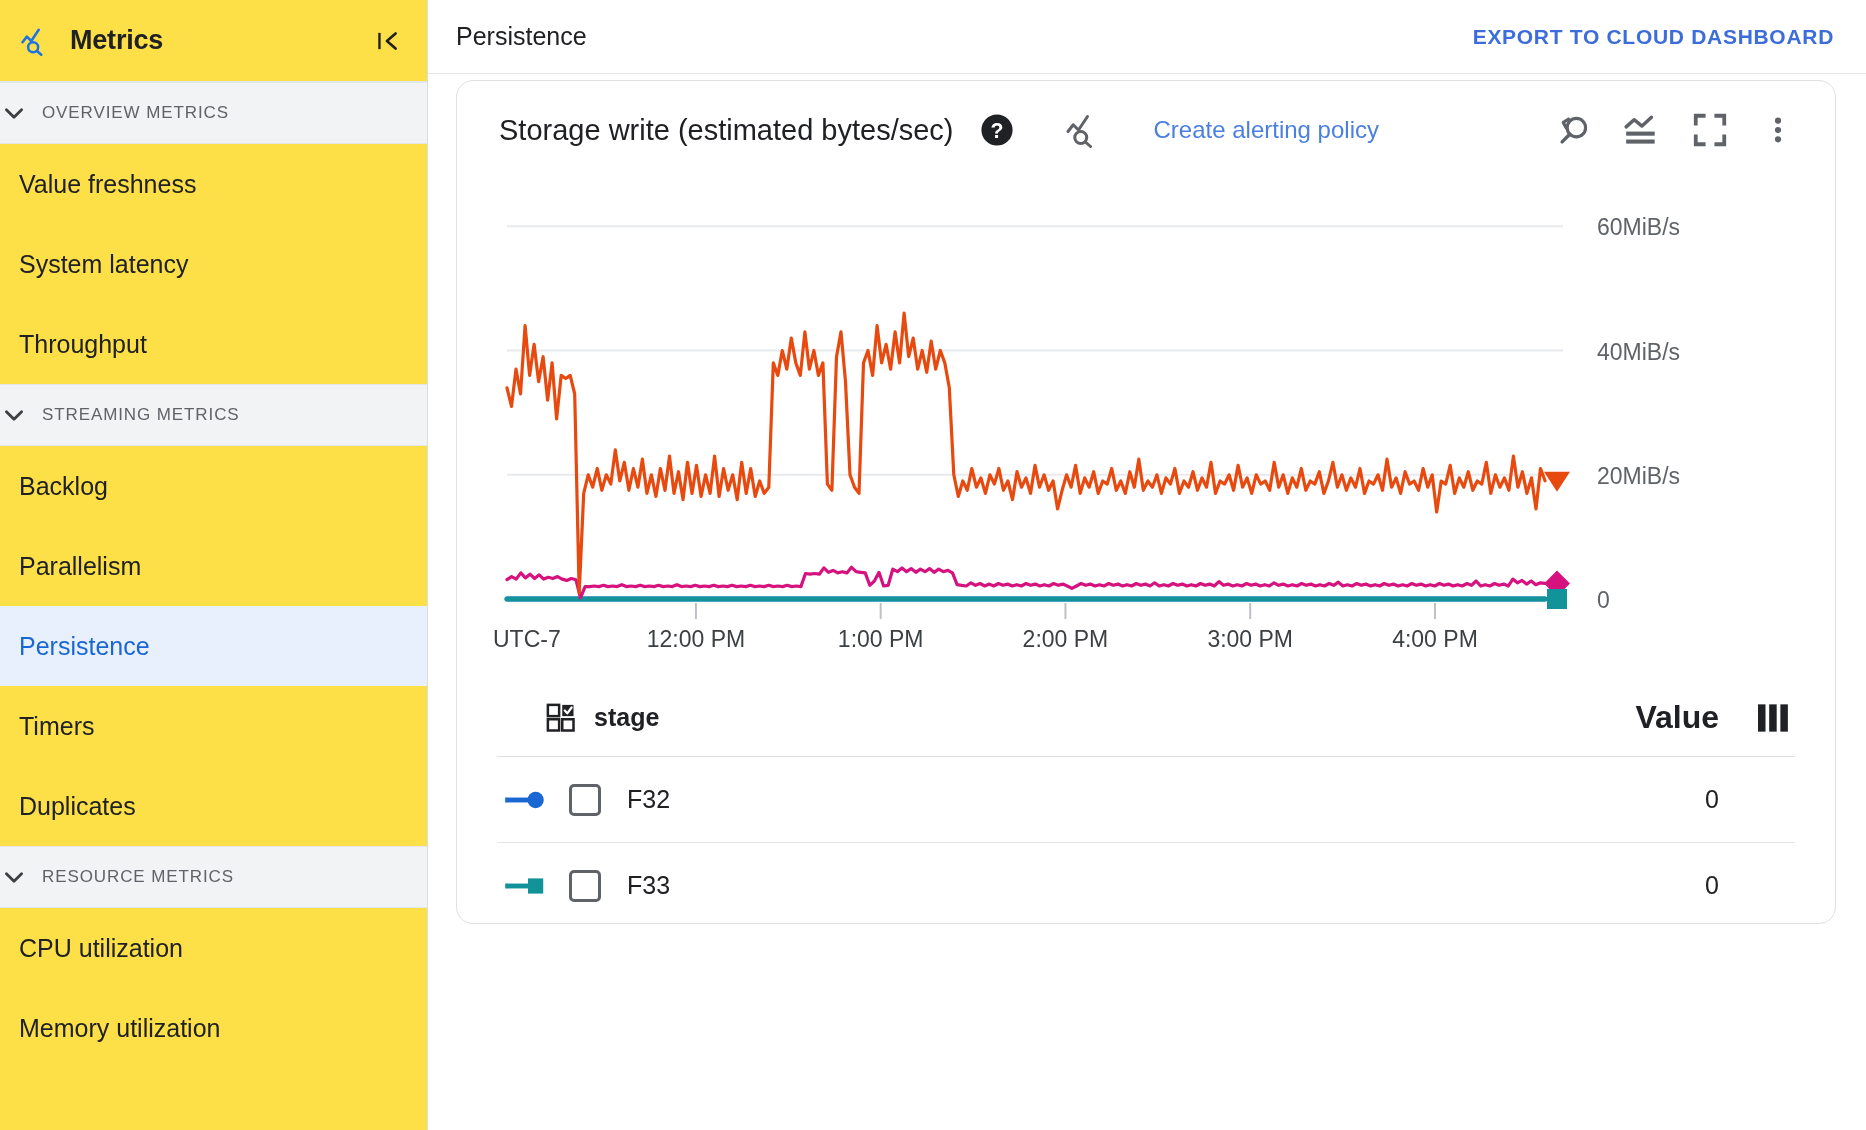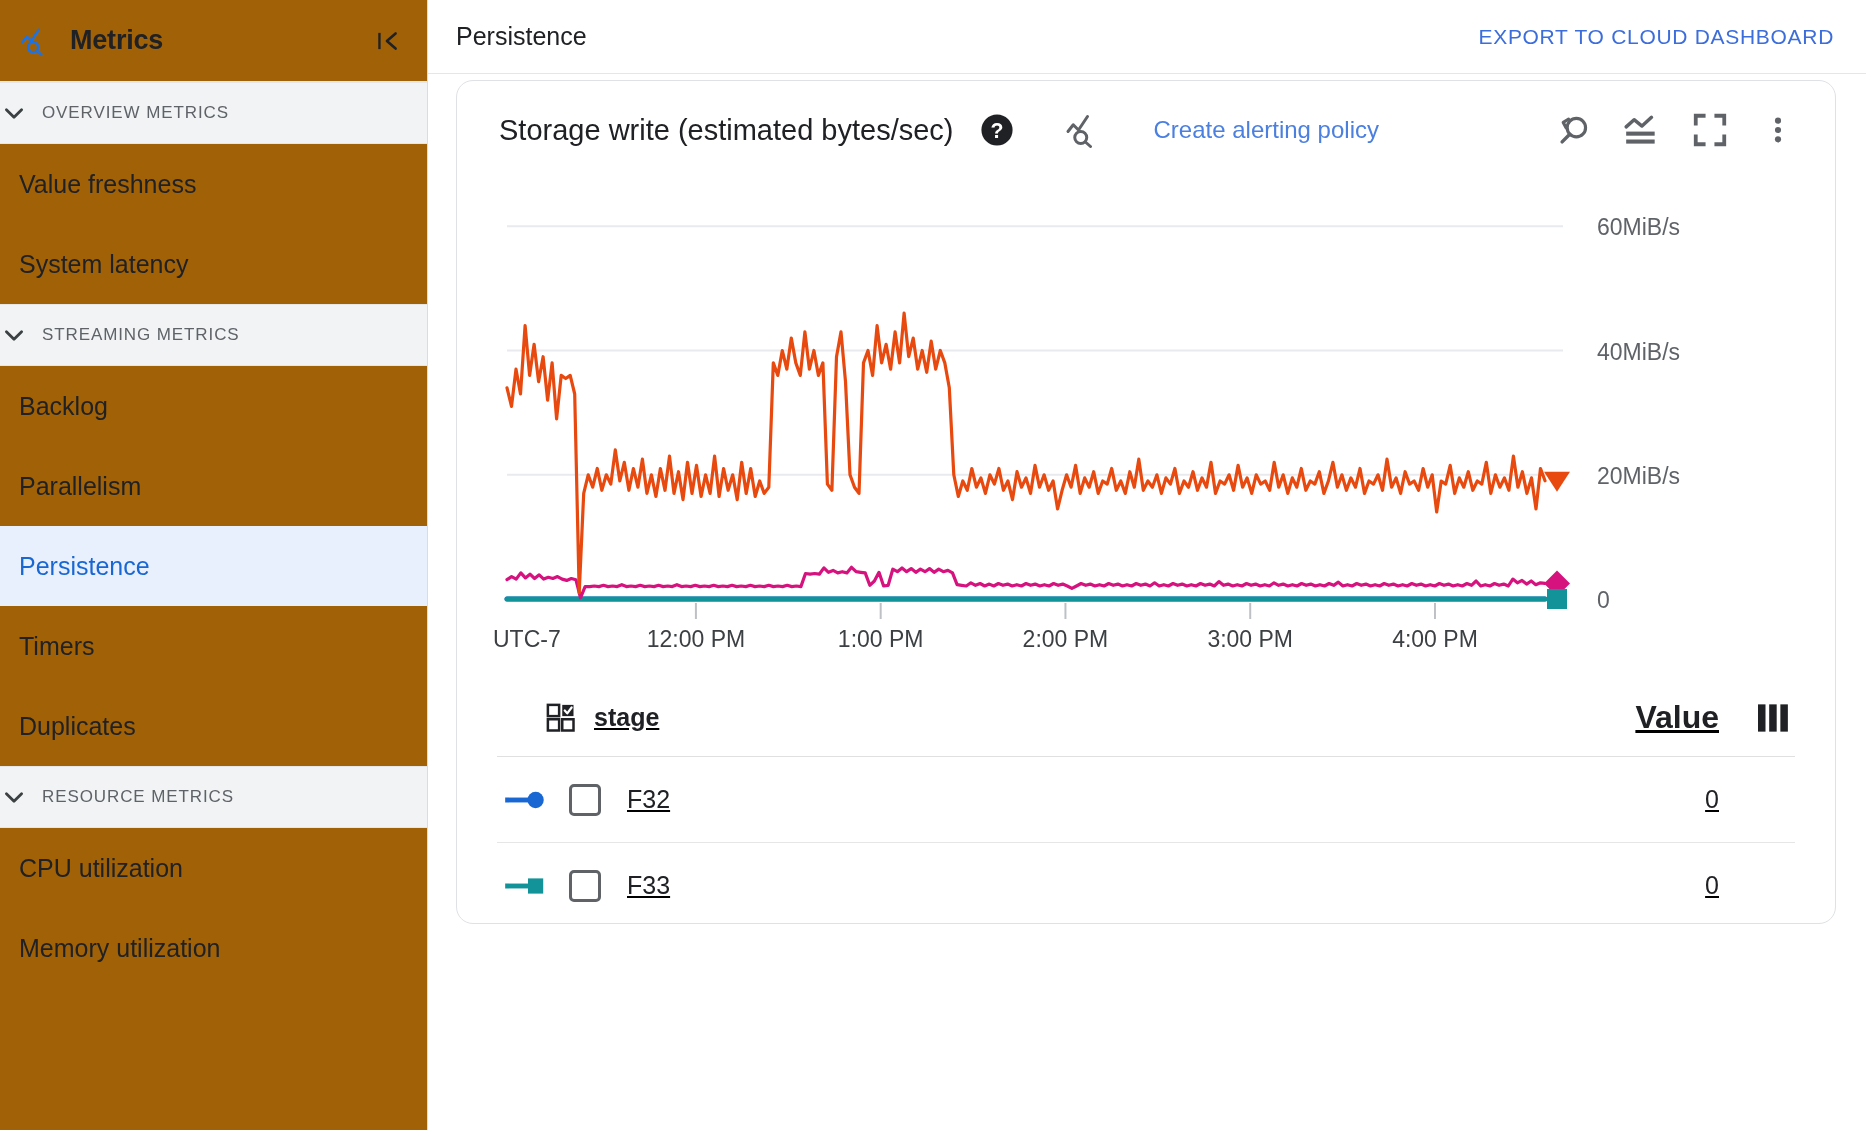--- a/index.html
+++ b/index.html
@@ -7,21 +7,21 @@
     width: 1866px; height: 1130px;
     background: #ffffff;
     font-family: "Liberation Sans", sans-serif;
     overflow: hidden;
   }
   .app { display: flex; width: 1866px; height: 1130px; }
 
   
   .sidebar {
     width: 428px; height: 1130px;
-    background: #a16207;
+    background: #fde047;
     border-right: 1px solid #dadce0;
     flex: 0 0 428px;
     overflow: hidden;
   }
   .sidebar-header {
     height: 82px;
     display: flex; align-items: center;
     padding: 0 22px 0 18px;
     border-bottom: 1px solid #e4e6e8;
   }
@@ -56,21 +56,21 @@
 
   
   .main { flex: 1 1 auto; height: 1130px; background: #ffffff; overflow: hidden; position: relative; }
   .topbar {
     height: 74px; display: flex; align-items: center;
     padding: 0 28px 0 28px;
     border-bottom: 1px solid #e4e6e8;
   }
   .topbar-title { font-size: 25px; color: #202124; flex: 1 1 auto; }
   .export-btn {
-    font-size: 21px; font-weight: 400; letter-spacing: 0.7px;
+    font-size: 21px; font-weight: 700; letter-spacing: 0.7px;
     color: #3c6ddb; cursor: pointer; text-transform: uppercase;
     padding: 8px 4px;
   }
 
   .card {
     margin: 6px 30px 0 28px;
     border: 1px solid #dfe1e5; border-radius: 17px;
     background: #fff;
     height: 844px;
     overflow: hidden;
@@ -90,21 +90,21 @@
     font-size: 24px; color: #4b7fe0; margin-left: 48px; cursor: pointer; white-space: nowrap;
   }
   .head-spacer { flex: 1 1 auto; }
   .tool-icon { margin-left: 22px; }
 
   
   .plot-wrap { position: relative; height: 500px; padding: 0 0 0 0; }
   .plot-svg { display: block; }
 
   
-  .tbl { margin: 0 0 0 0; padding: 0 40px 0 40px; text-decoration: underline; }
+  .tbl { margin: 0 0 0 0; padding: 0 40px 0 40px; }
   .tbl-head {
     display: flex; align-items: center;
     height: 78px;
     border-bottom: 1px solid #e0e0e0;
     padding-left: 45px;
   }
   .grid-icon { width: 38px; height: 38px; flex: 0 0 38px; display:flex;align-items:center;justify-content:center; cursor:pointer;}
   .th-stage { font-size: 25px; font-weight: 700; color: #202124; margin-left: 14px; flex: 1 1 auto; }
   .th-value { font-size: 32px; font-weight: 700; color: #202124; text-align: right; }
   .cols-icon { width: 44px; height: 44px; margin-left: 32px; display:flex;align-items:center;justify-content:center; cursor:pointer;}
@@ -146,20 +146,21 @@
         <div class="section-head">
           <span class="chev">
             <svg width="26" height="26" viewBox="0 0 24 24">
               <polyline points="5,9 12,16 19,9" fill="none" stroke="#3c4043" stroke-width="2.6" stroke-linecap="round" stroke-linejoin="round"></polyline>
             </svg>
           </span>
           <span class="lbl">Overview metrics</span>
         </div>
         <div class="nav-item">Value freshness</div>
         <div class="nav-item">System latency</div>
+        <div class="nav-item">Throughput</div>
         <div class="section-head">
           <span class="chev">
             <svg width="26" height="26" viewBox="0 0 24 24">
               <polyline points="5,9 12,16 19,9" fill="none" stroke="#3c4043" stroke-width="2.6" stroke-linecap="round" stroke-linejoin="round"></polyline>
             </svg>
           </span>
           <span class="lbl">Streaming metrics</span>
         </div>
         <div class="nav-item">Backlog</div>
         <div class="nav-item">Parallelism</div>

